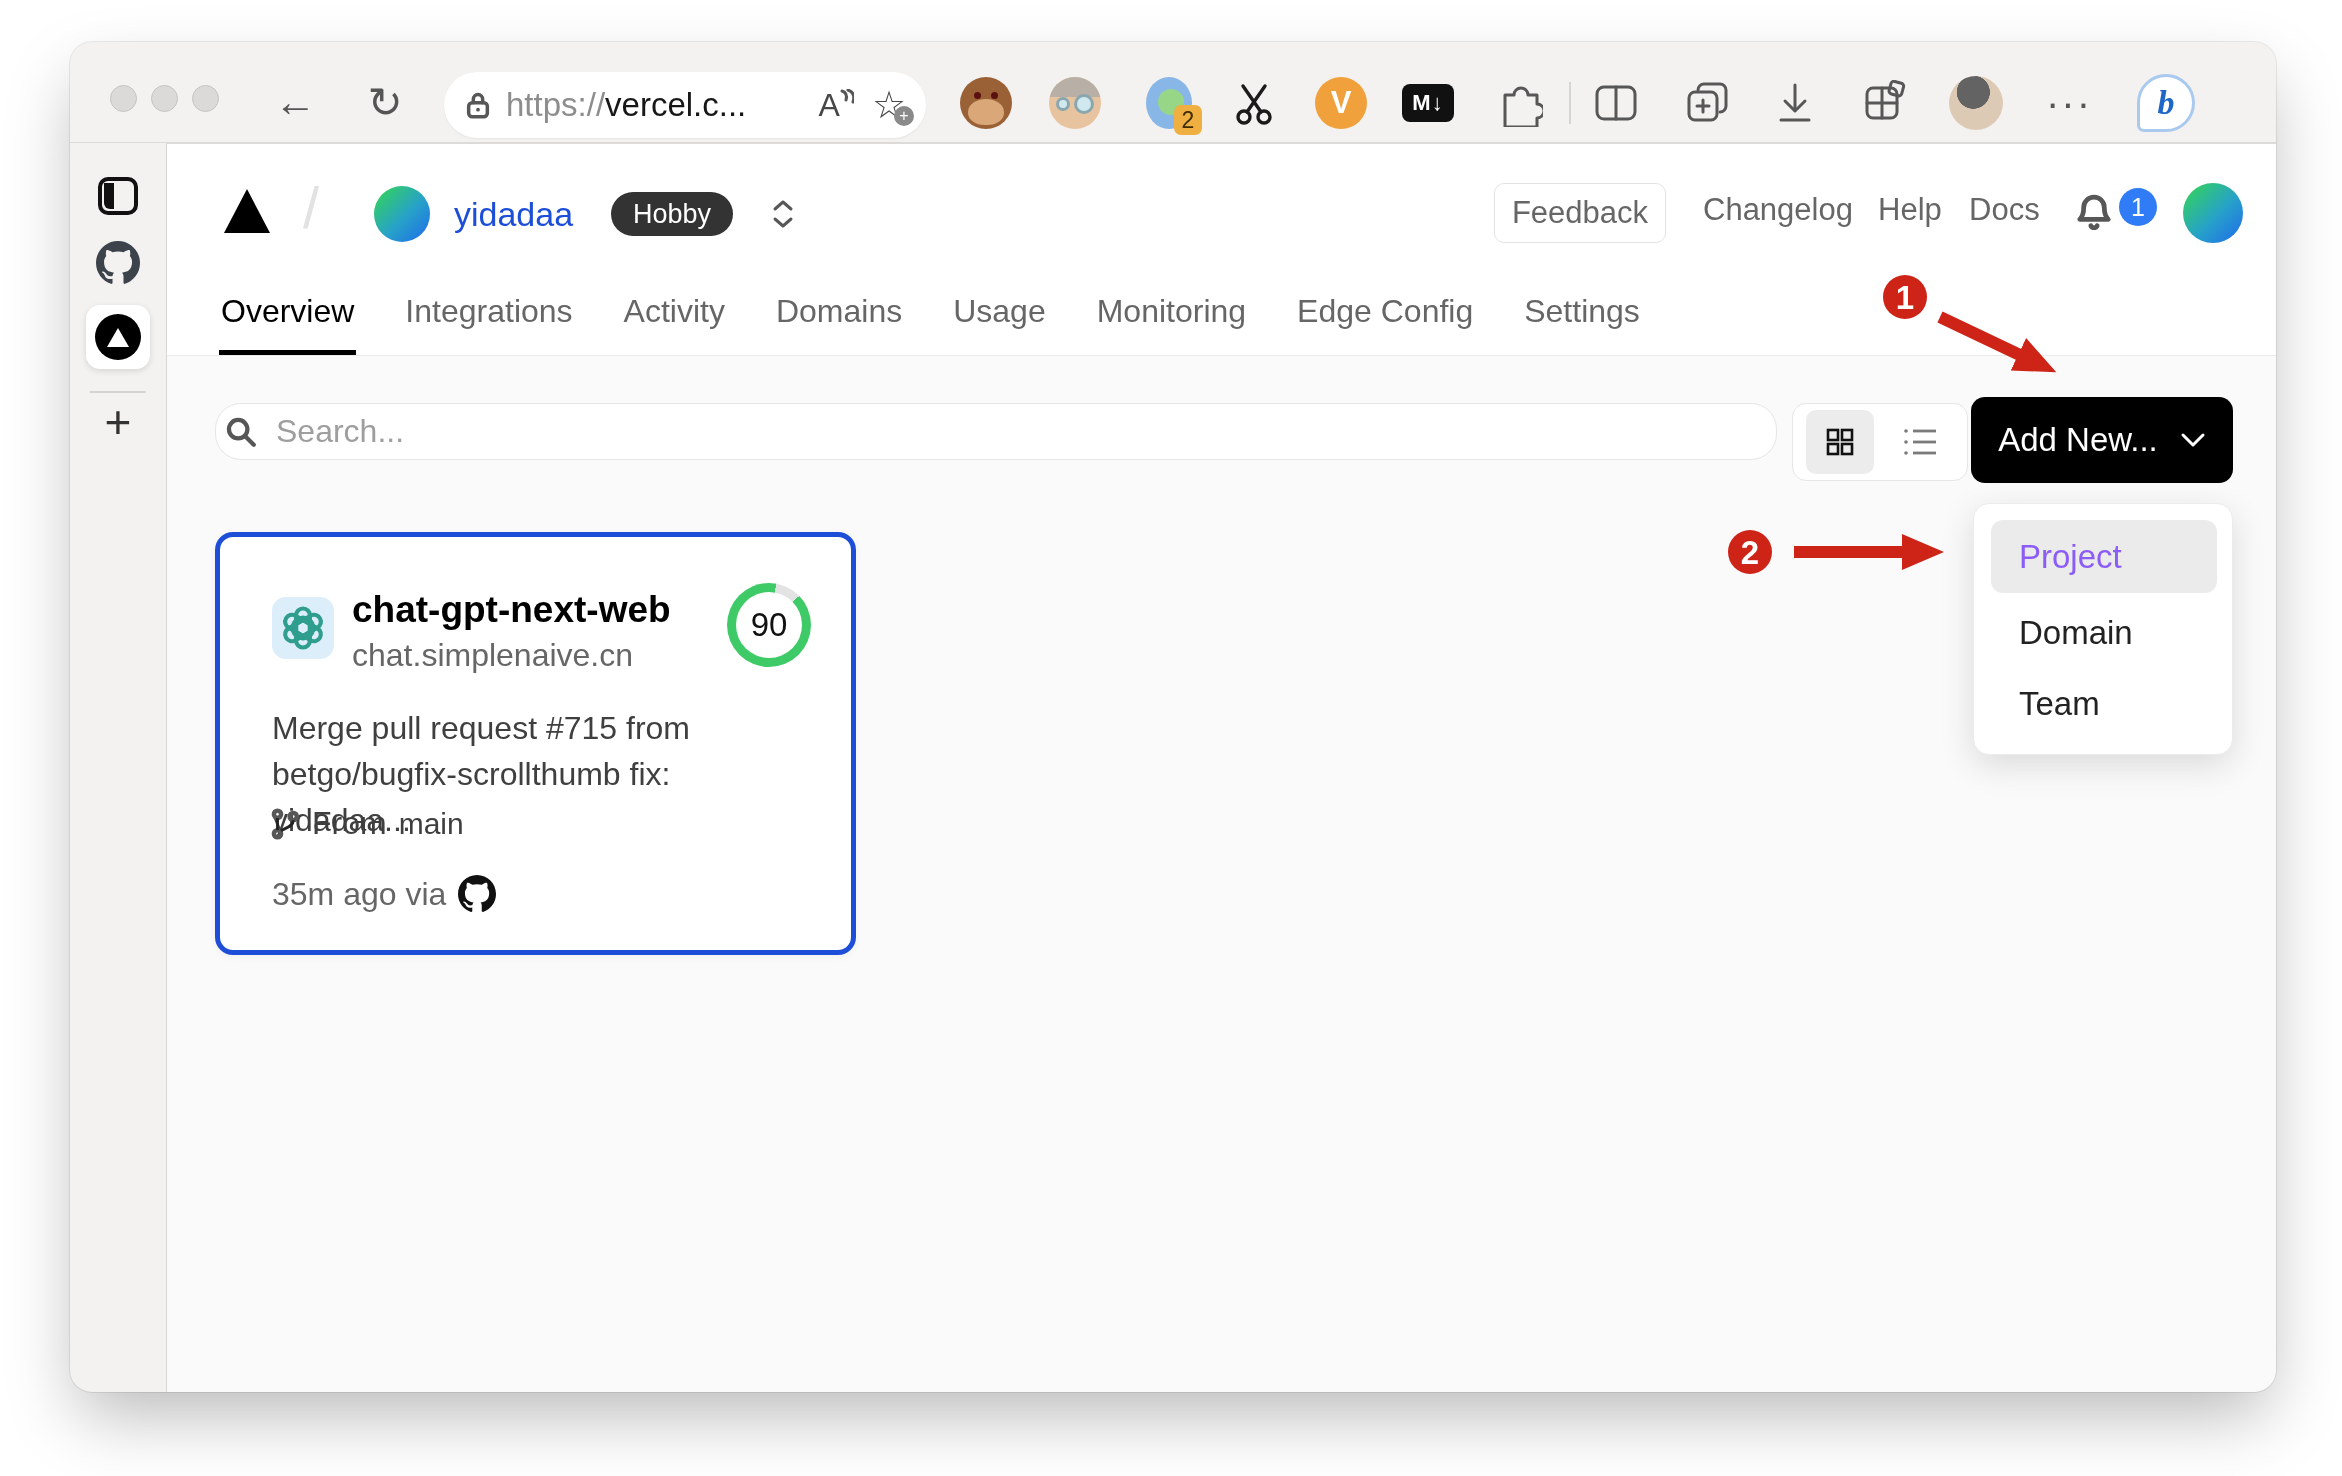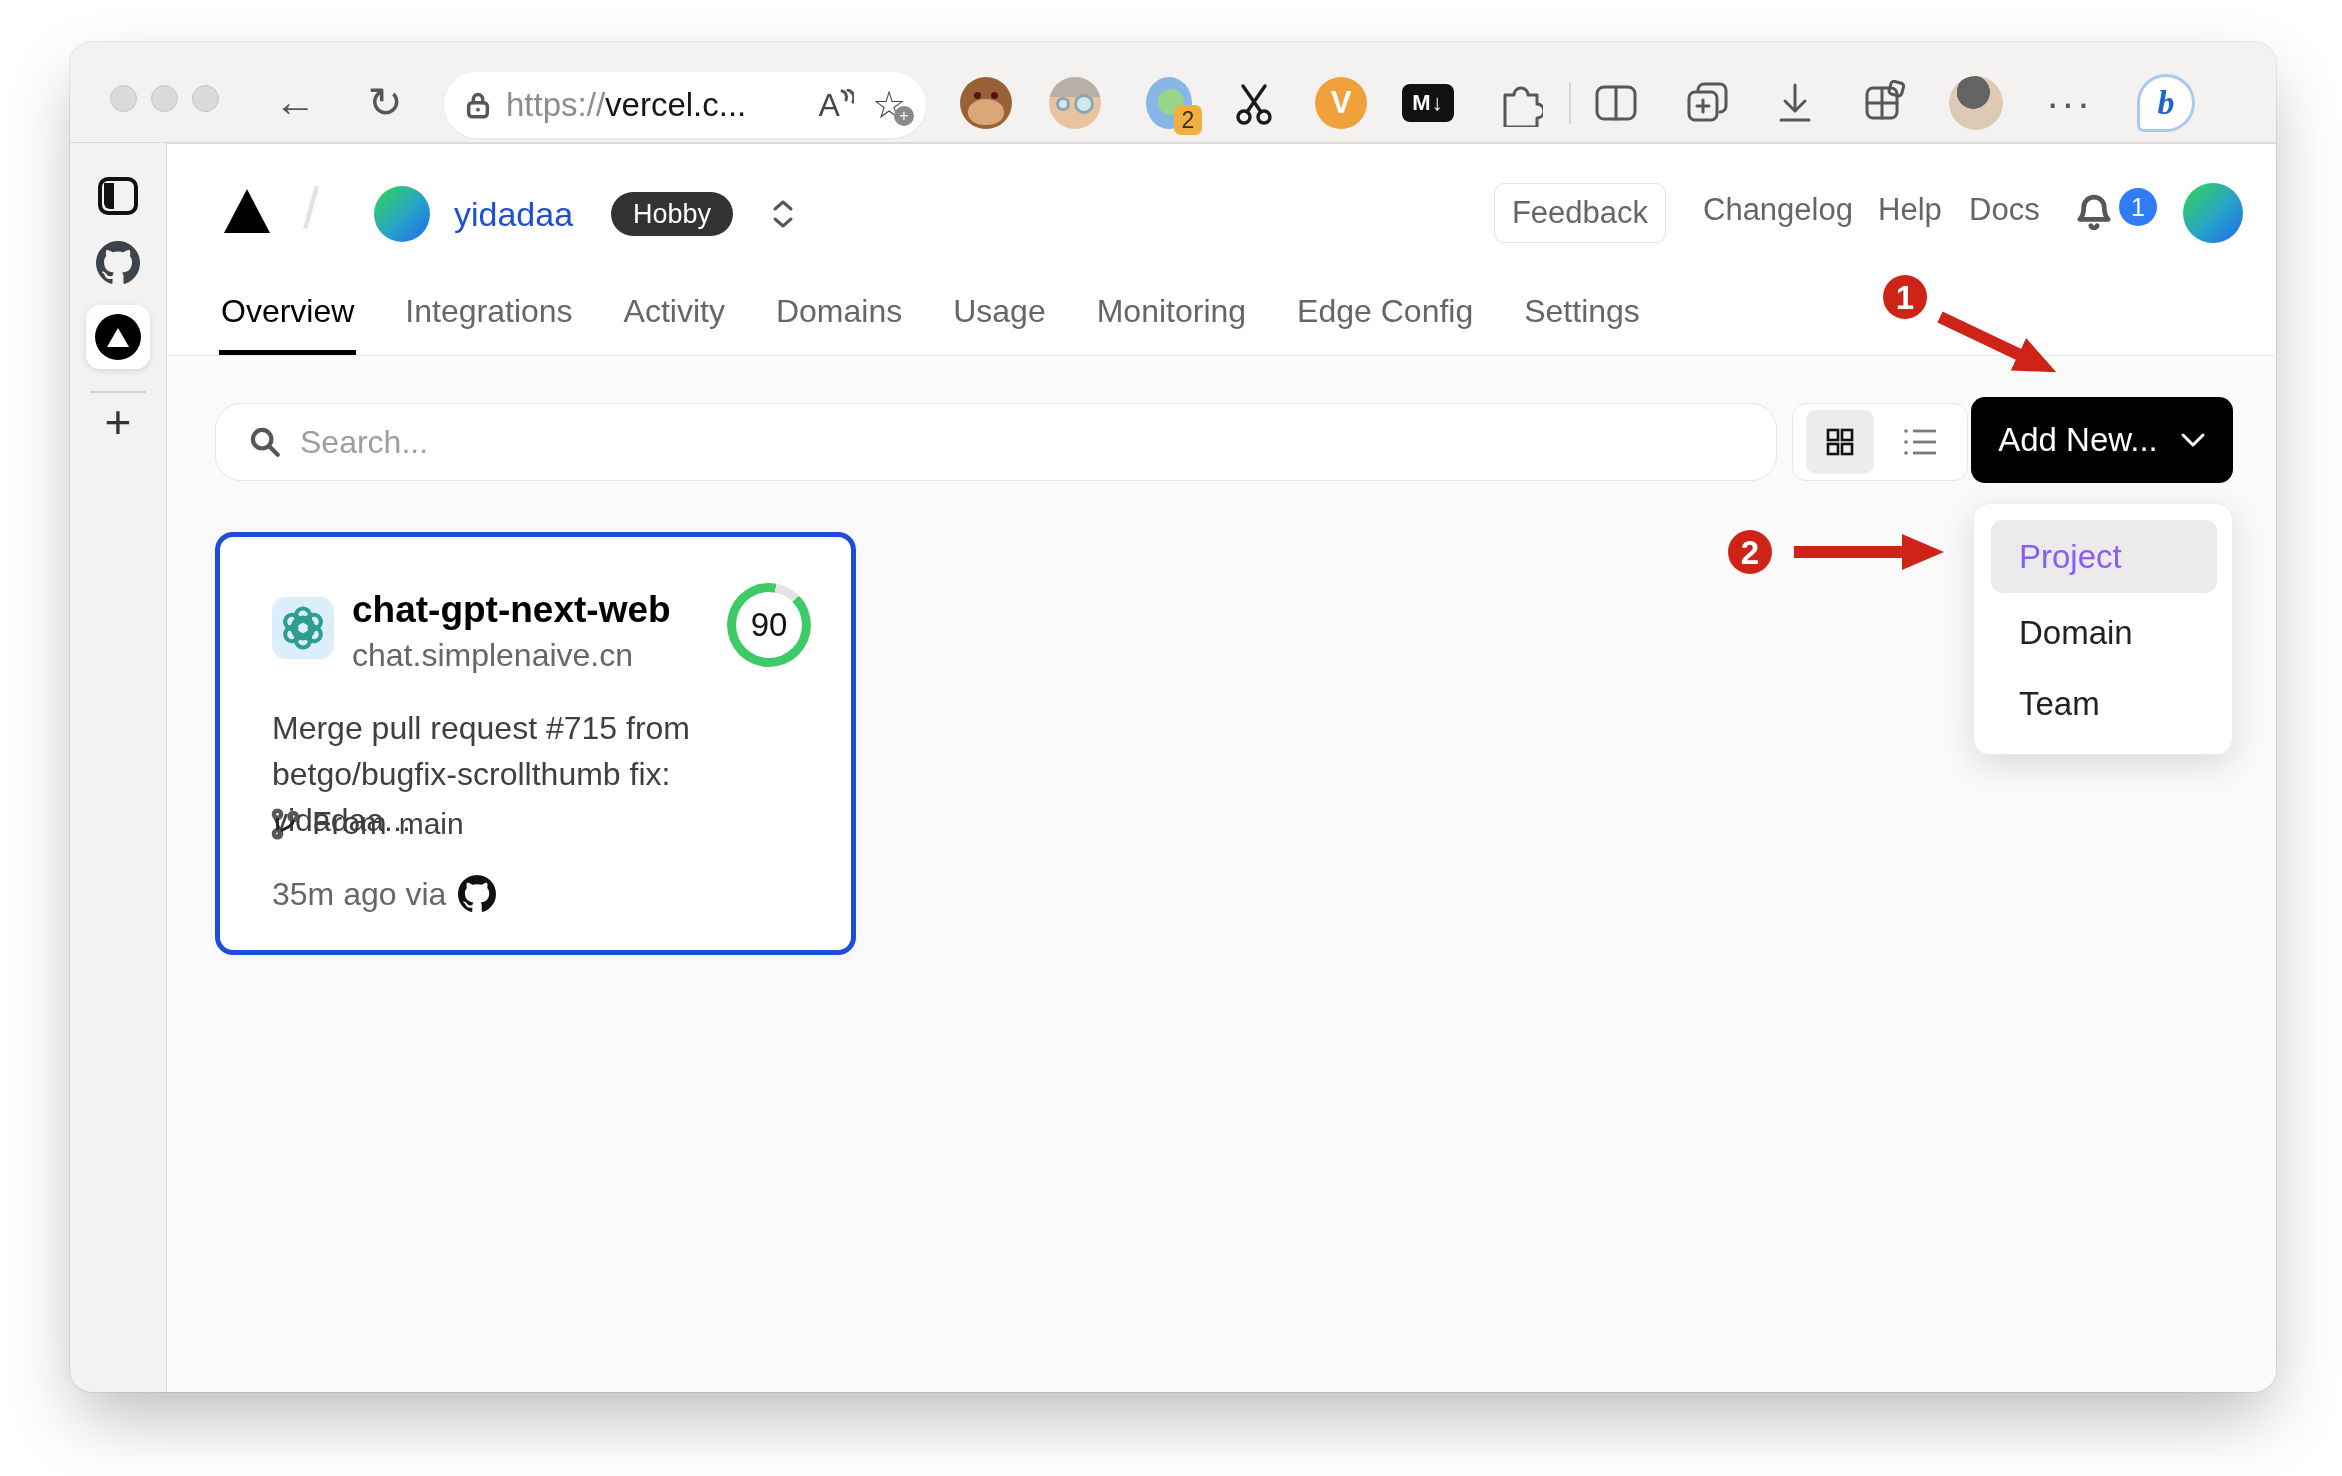--- a/index.html
+++ b/index.html
@@ -85,22 +85,22 @@
   .bellwrap { position:absolute; left:1908px; top:38px; width:86px; height:62px; display:flex; align-items:center; }
   .notif-badge { position:absolute; left:44px; top:6px; width:38px; height:38px; border-radius:50%; background:#2f7cf6;
     color:#fff; font-size:25px; display:flex; align-items:center; justify-content:center; }
   .user-avatar { position:absolute; left:2016px; top:39px; width:60px; height:60px; }
   .v-tabs { position:absolute; left:52px; bottom:0; height:74px; display:flex; gap:47px; }
   .v-tab { position:relative; font-size:32px; color:#666; padding:12px 2px 0; }
   .v-tab.active { color:#000; }
   .v-tab.active::after { content:""; position:absolute; left:0; right:0; bottom:0; height:5px; background:#000; }
 
   
-  .search-box { position:absolute; left:48px; top:259px; width:1562px; height:78px; background:#fff; border:1px solid #e6e6e6;
-    border-radius:26px; display:flex; align-items:center; padding:0 32px; }
+  .search-box { position:absolute; left:48px; top:259px; width:1562px; height:57px; background:#fff; border:1px solid #e6e6e6;
+    border-radius:26px; display:flex; align-items:center; padding:0 8px; }
   .search-box input { border:none; outline:none; font-size:32px; color:#111; flex:1; margin-left:18px;
     font-family:"Liberation Sans","DejaVu Sans",sans-serif; background:transparent; }
   .search-box input::placeholder { color:#9e9e9e; }
   .view-toggle { position:absolute; left:1625px; top:259px; width:176px; height:78px; background:#fff; border:1px solid #e6e6e6;
     border-radius:14px; display:flex; align-items:center; justify-content:space-around; padding:0 6px; }
   .vt-btn { width:68px; height:64px; border-radius:10px; display:flex; align-items:center; justify-content:center; }
   .vt-btn.active { background:#ececec; }
   .addnew-btn { position:absolute; left:1804px; top:253px; width:262px; height:86px; background:#000; border-radius:14px;
     color:#fff; font-size:33px; font-weight:500; display:flex; align-items:center; justify-content:center; gap:22px; }
 

